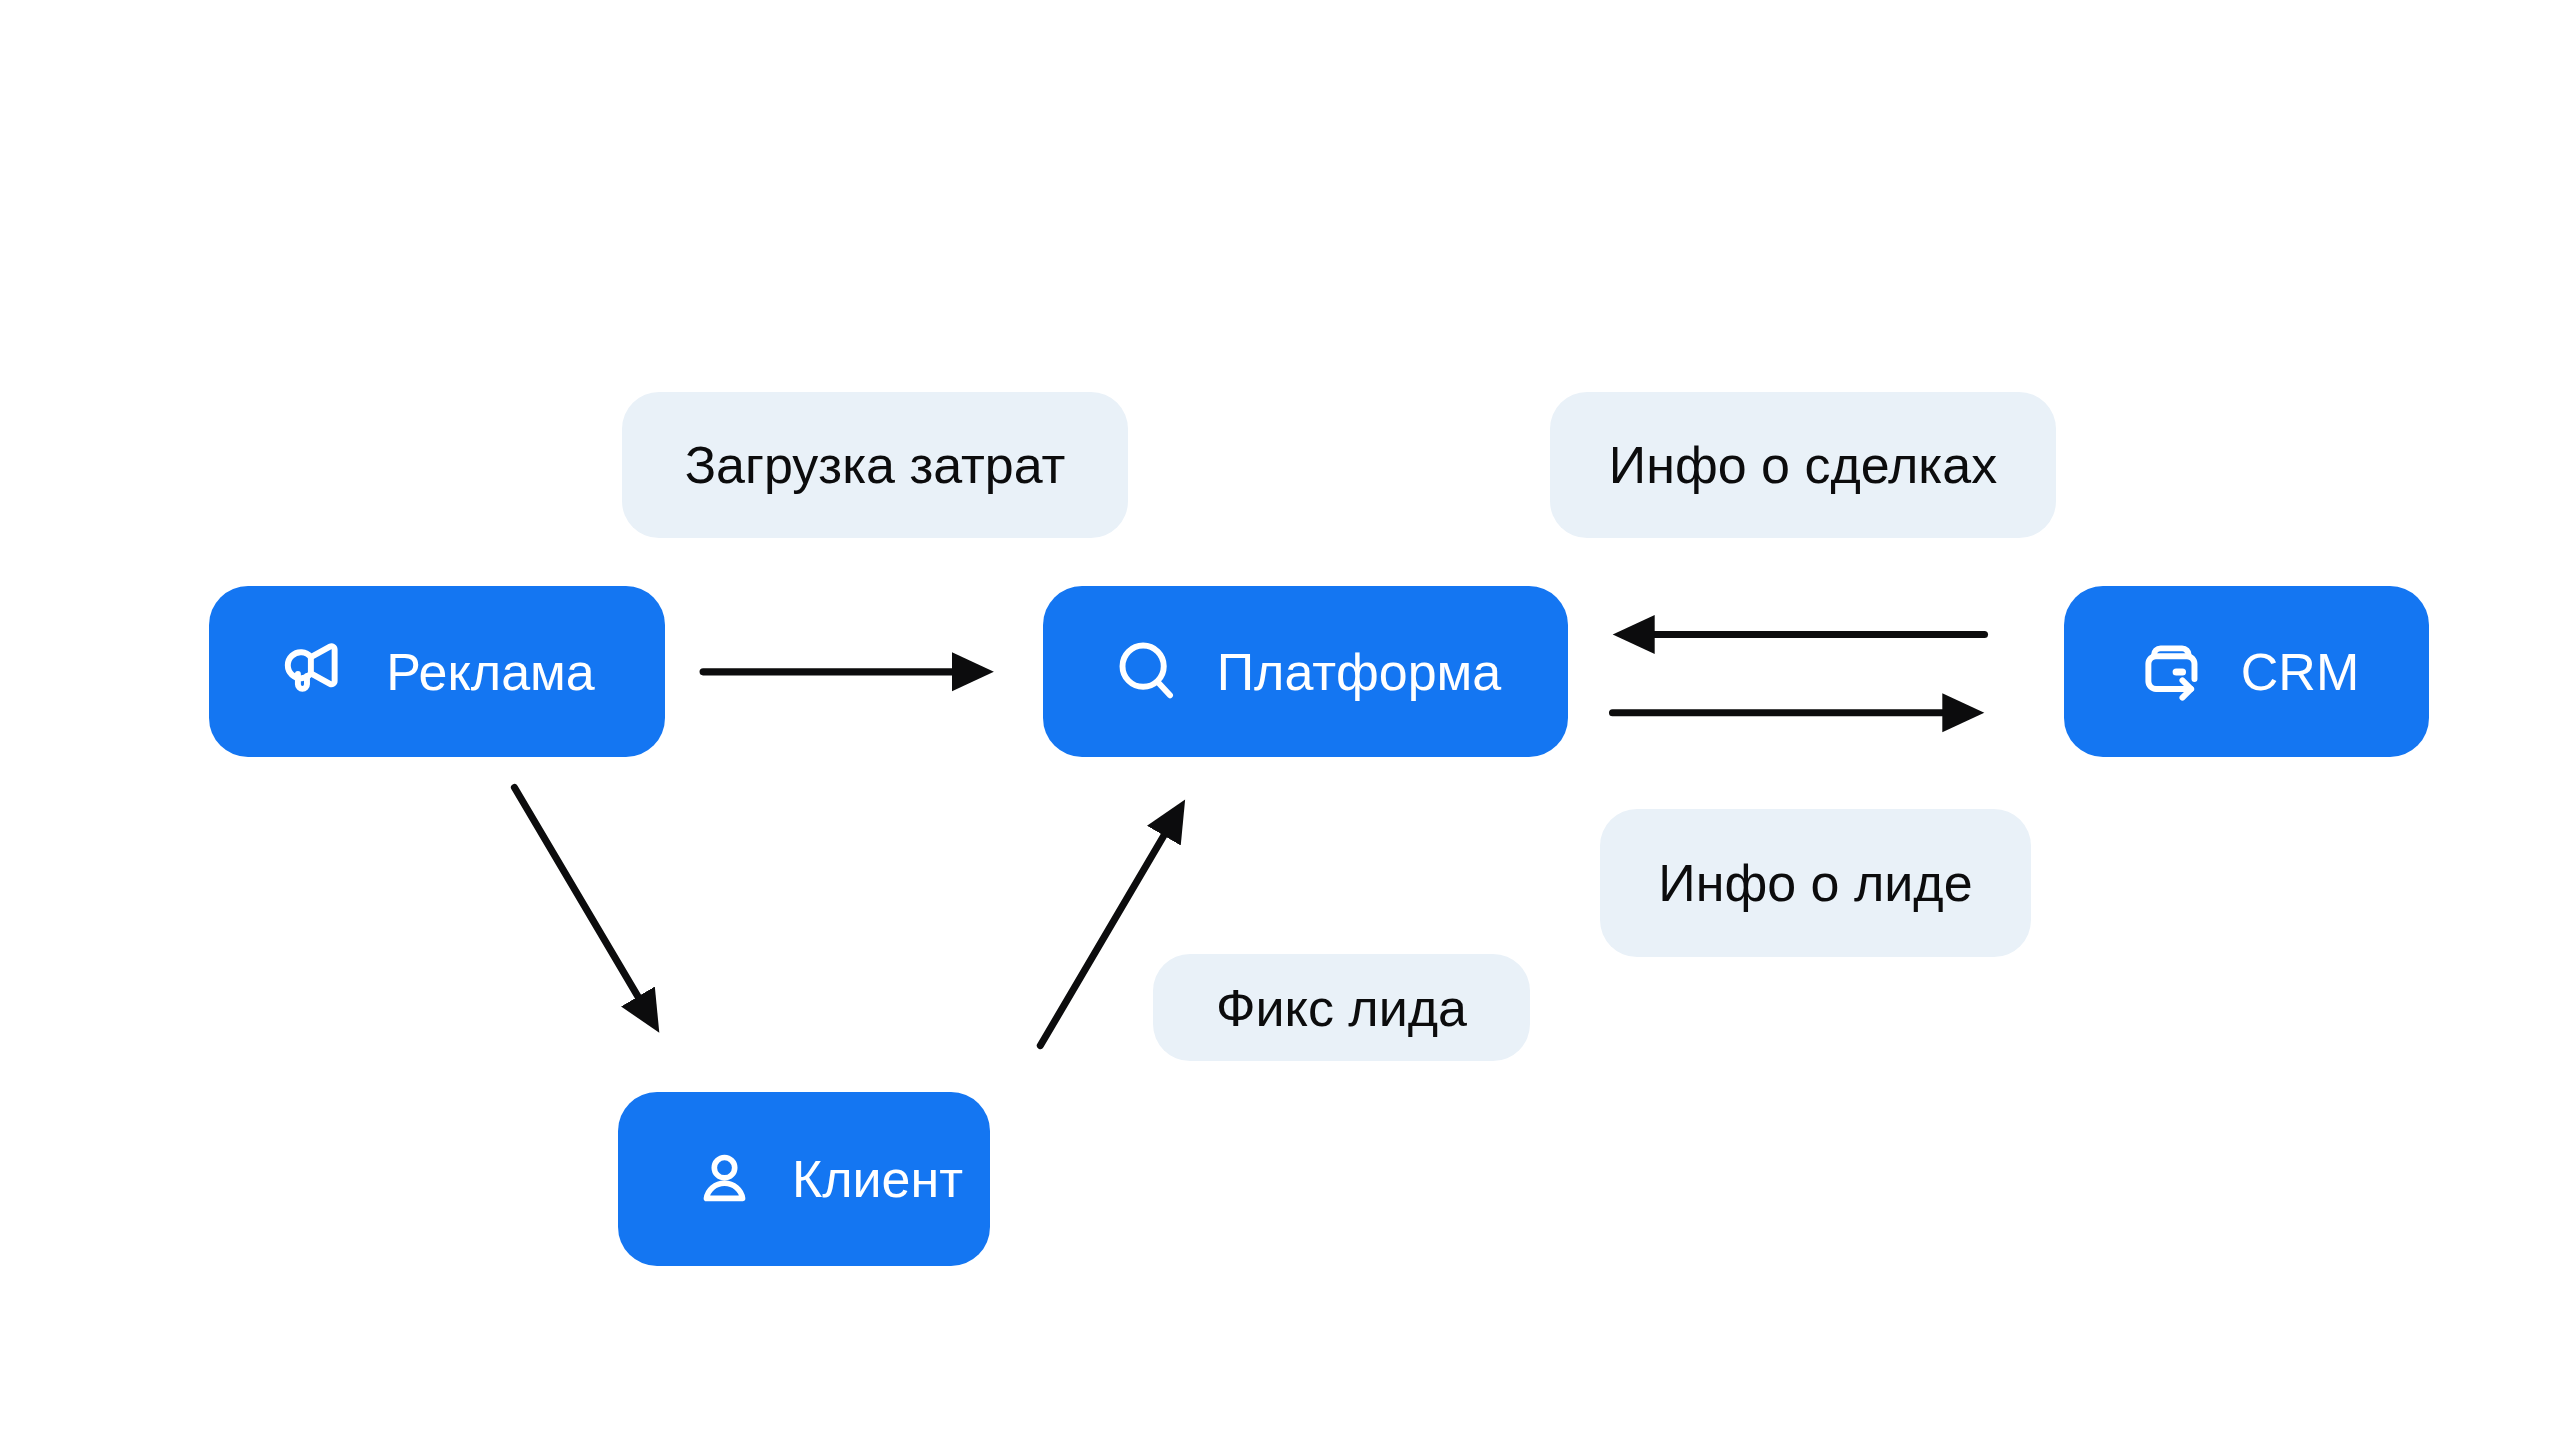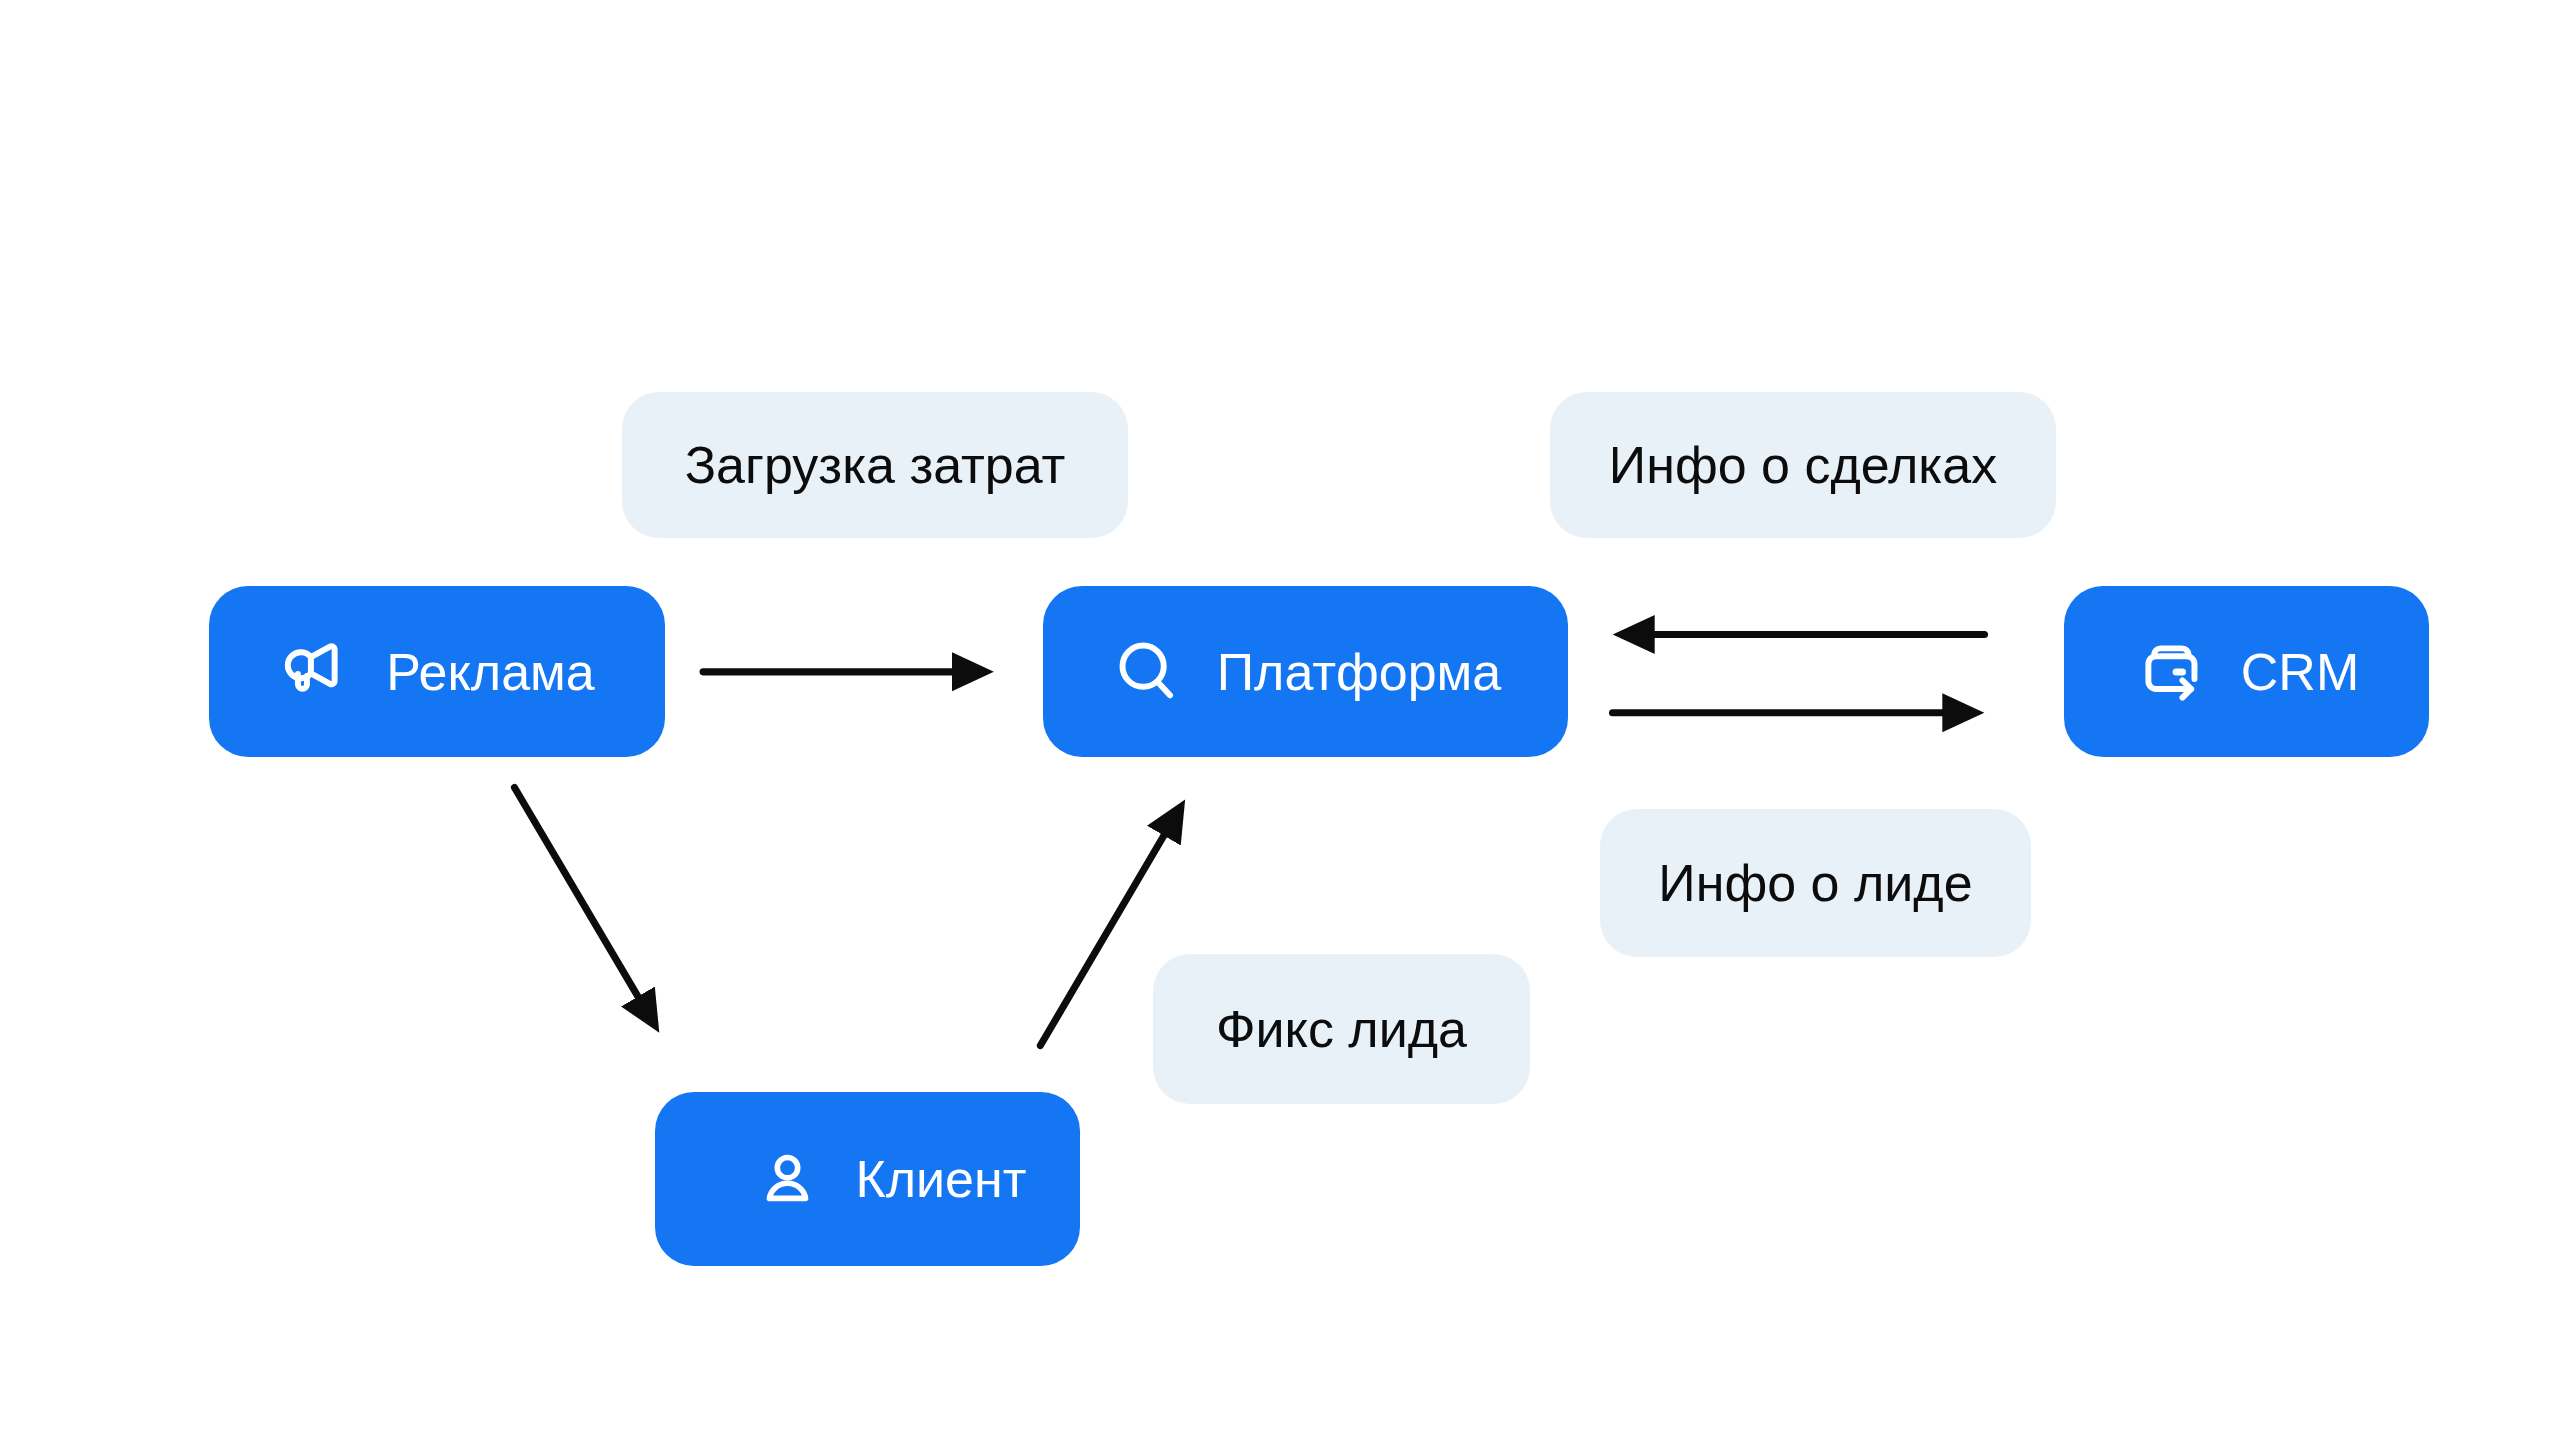--- a/index.html
+++ b/index.html
@@ -52,27 +52,27 @@
     color:var(--ink);
     font-size:52px;
     font-weight:400;
   }
   .edges{position:absolute;left:0;top:0;width:2563px;height:1454px;}
 
   
   .node-reklama  {left:209px;  top:586px;  width:456px; height:171px;}
   .node-platforma{left:1043px; top:586px;  width:525px; height:171px;text-align:center;}
   .node-crm      {left:2020px; top:586px;  width:365px; height:171px;margin-left:44px;}
-  .node-klient   {left:655px;  top:1092px; width:425px; height:174px;padding-left:44px;}
+  .node-klient   {left:618px;  top:1092px; width:372px; height:174px;padding-left:44px;}
 
   
   .tag-zagruzka  {left:622px;  top:392px;  width:506px; height:146px;}
   .tag-sdelki    {left:1550px; top:392px;  width:506px; height:146px;}
   .tag-lide      {left:1600px; top:809px;  width:431px; height:148px;}
-  .tag-fiks      {left:1153px; top:954px; width:377px; height:150px;}
+  .tag-fiks      {left:1153px; top:954px; width:377px; height:107px;}
 </style>
 </head>
 <body>
 
 <div class="canvas">
 
 
   <svg class="edges" viewBox="0 0 2880 1634" xmlns="http://www.w3.org/2000/svg">
     <defs>
       <marker id="ah" viewBox="0 0 6 6" refX="0.3" refY="3" markerWidth="6" markerHeight="6" orient="auto">

